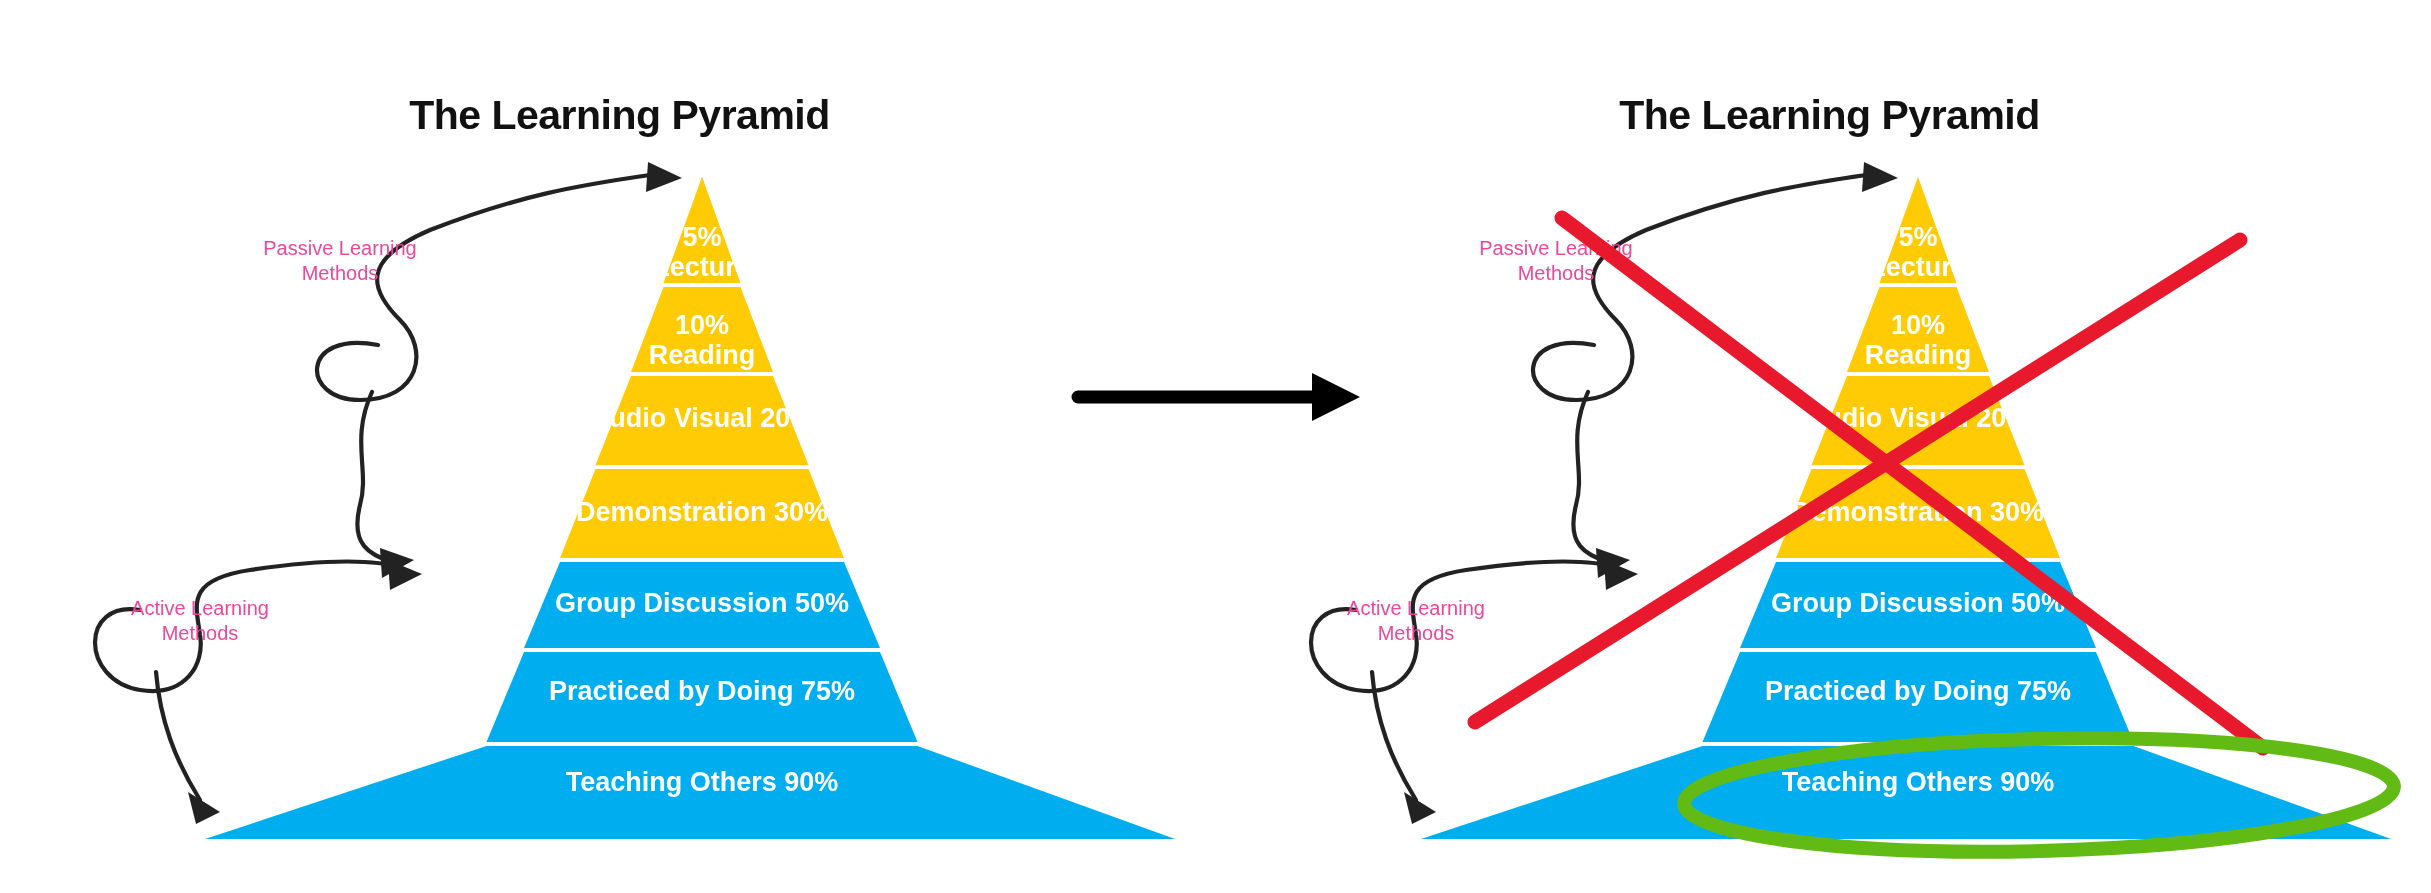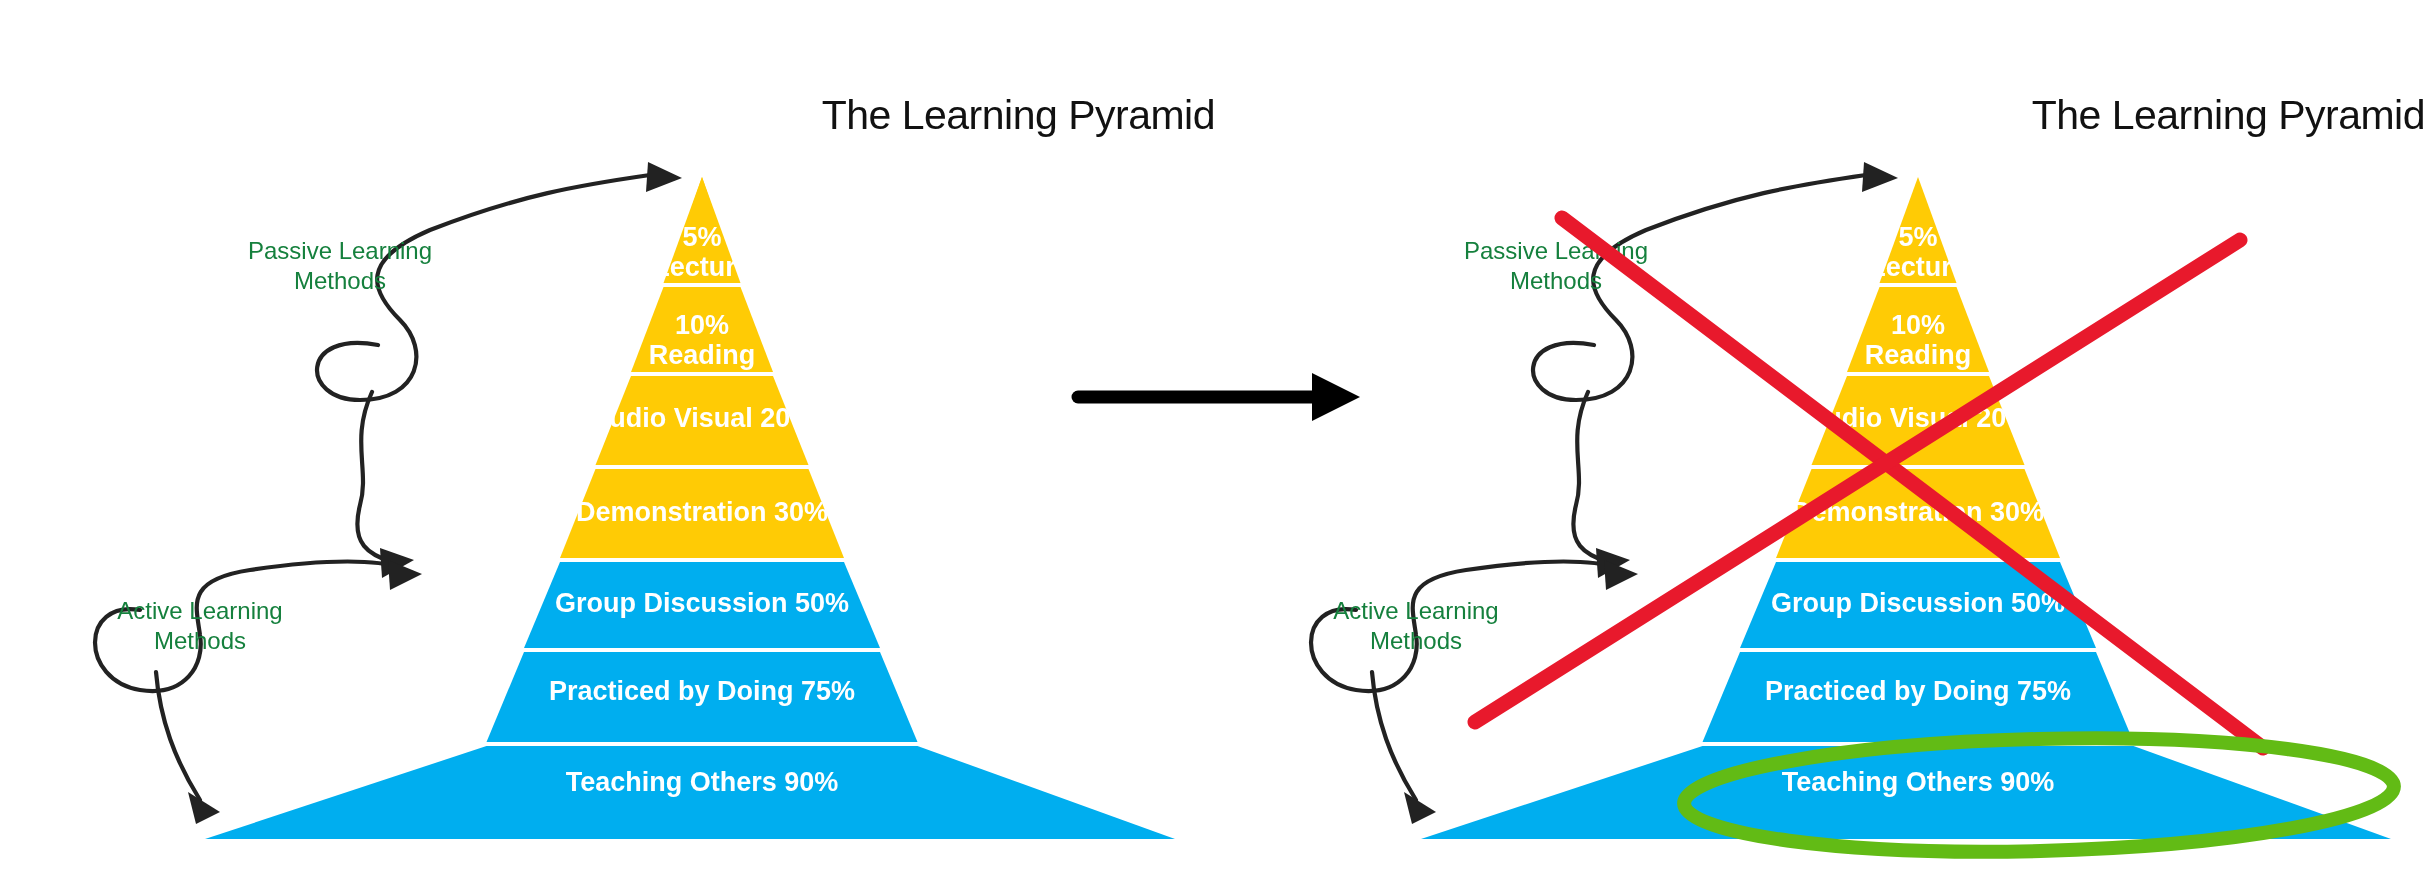--- a/index.html
+++ b/index.html
@@ -25,27 +25,28 @@
     top: 0;
     width: 1215px;
     height: 893px;
   }
   .panel-left  { left: 0px; }
   .panel-right { left: 1216px; }
 
   .diagram-title {
     position: absolute;
     width: 100%;
-    text-align: right;
+    text-align: center;
     top: 92px;
     font-size: 41px;
-    font-weight: normal;
+    font-weight: bold;
     letter-spacing: -0.5px;
     color: #111111;
     white-space: nowrap;
+    padding-left: 12px;
   }
   .panel-left .diagram-title  { left: 0px; }
   .panel-right .diagram-title { left: -6px; }
 
   
   .pyramid-wrap {
     position: absolute;
     left: 0;
     top: 0;
     width: 1215px;
@@ -58,22 +59,22 @@
     text-align: center;
     color: #ffffff;
     font-weight: bold;
     white-space: pre-line;
     line-height: 1.12;
     pointer-events: none;
   }
 
   .callout-text {
     position: absolute;
-    font-size: 24px;
-    color: #15803d;
+    font-size: 20px;
+    color: #ec4899;
     text-align: center;
     line-height: 1.24;
     white-space: pre-line;
     font-weight: normal;
   }
 
   .annot-svg {
     position: absolute;
     left: 0;
     top: 0;

